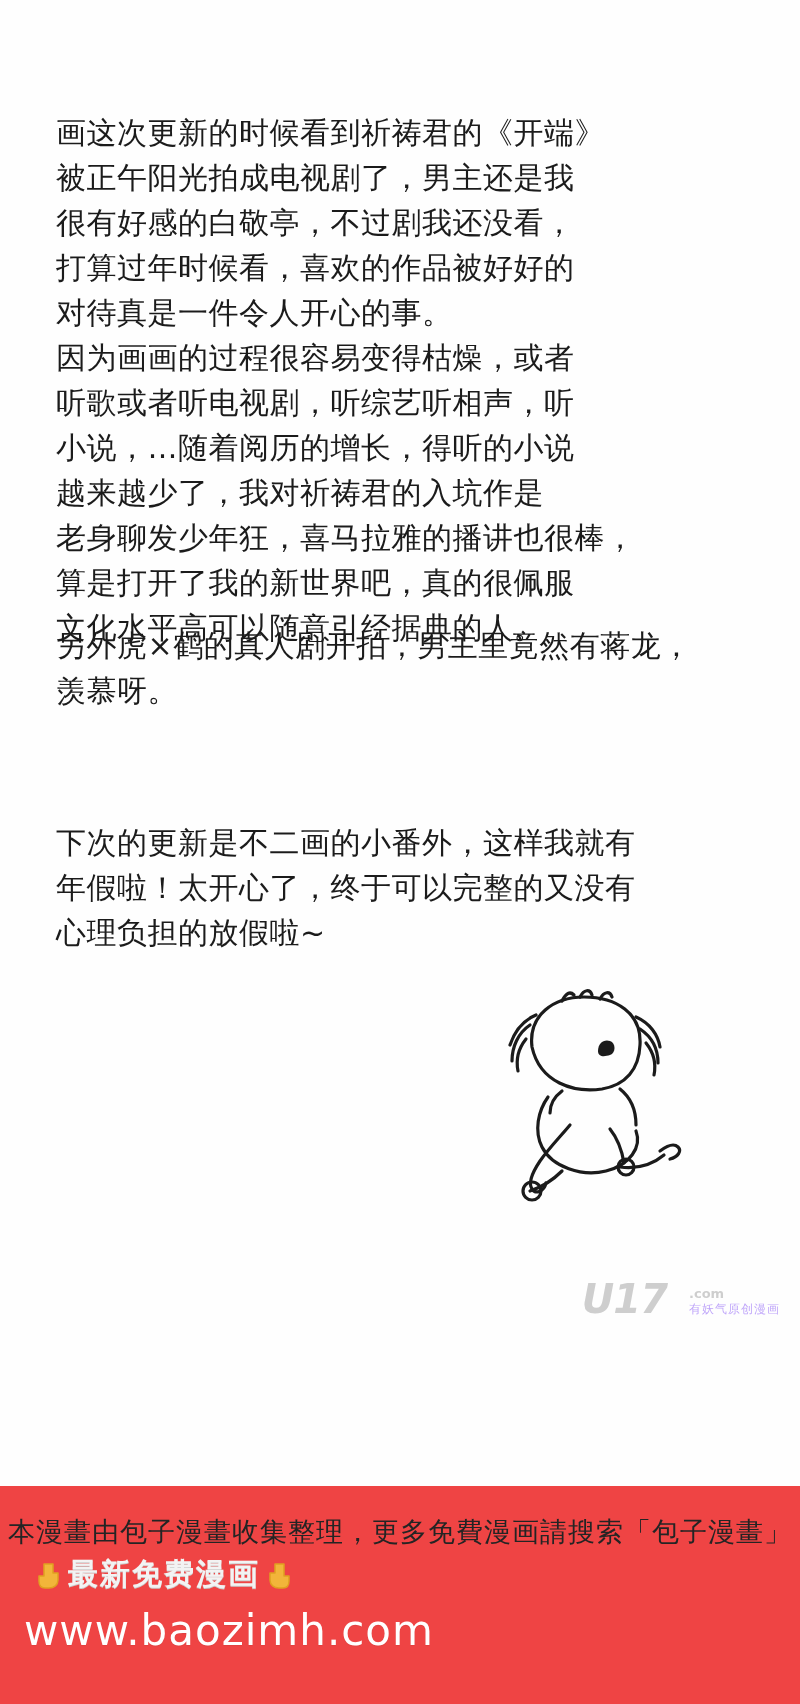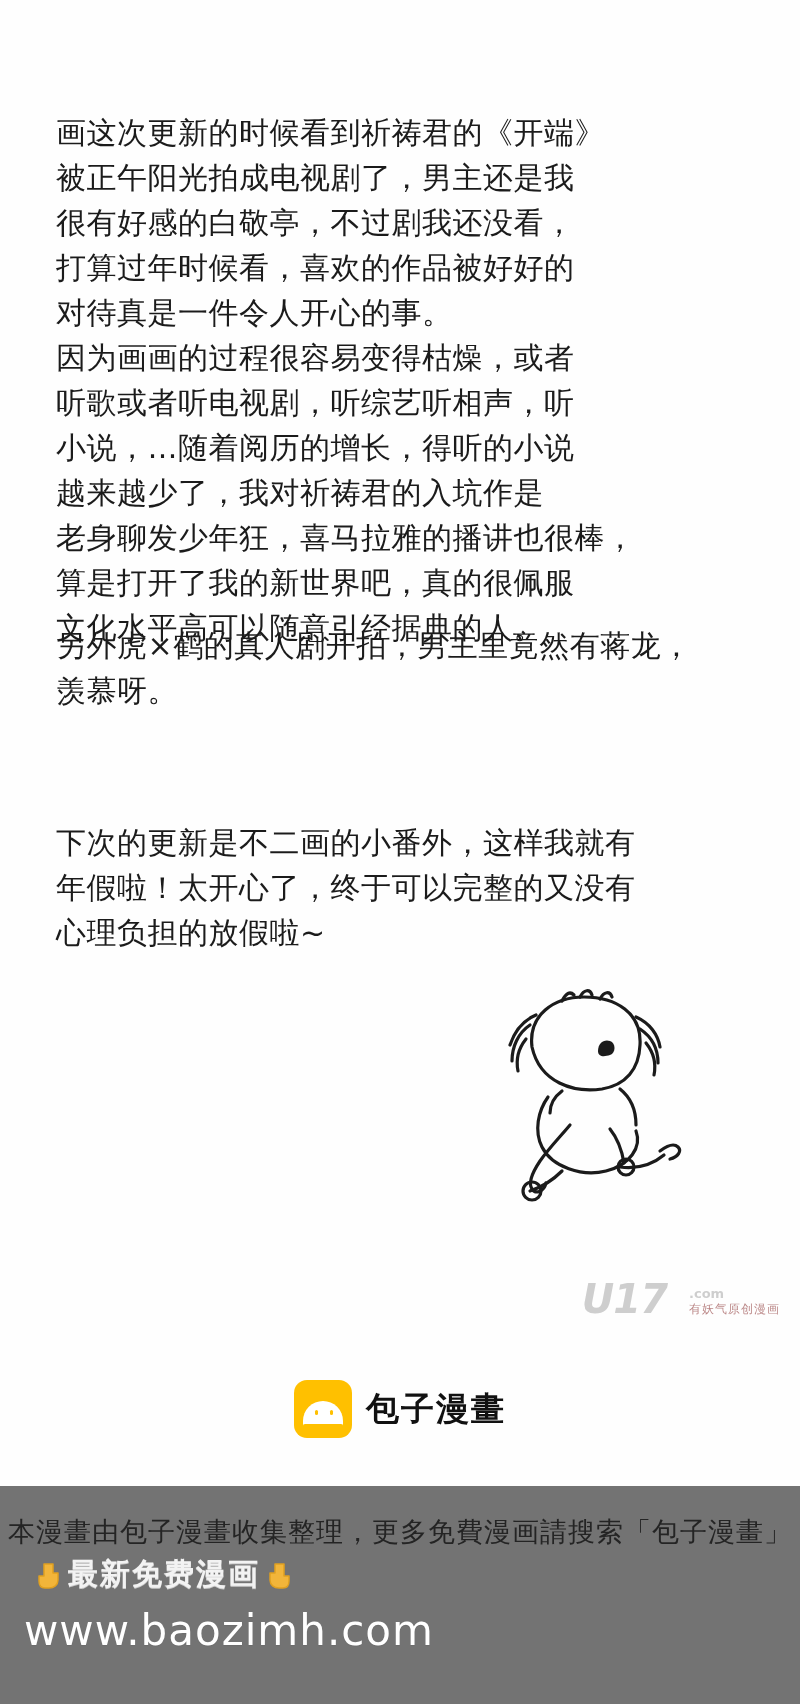--- a/index.html
+++ b/index.html
@@ -76,21 +76,21 @@
     line-height: 1;
     padding-bottom: 3px;
   }
   .u17-com {
     font-size: 13px;
     color: #a8a8a8;
     font-weight: bold;
   }
   .u17-cn {
     font-size: 12px;
-    color: #7f1d1d;
+    color: #8b5cf6;
     margin-top: 3px;
     letter-spacing: 1px;
   }
 
   
   .brand-row {
     position: absolute;
     left: 0;
     top: 1378px;
     width: 800px;
@@ -144,21 +144,21 @@
     font-family: "DejaVu Sans", "Liberation Sans", sans-serif;
   }
 
   
   .footer {
     position: absolute;
     left: 0;
     top: 1486px;
     width: 800px;
     height: 218px;
-    background: #737373;
+    background: #ef4444;
   }
   .footer-text {
     position: absolute;
     left: 0;
     top: 28px;
     width: 800px;
     text-align: center;
     font-size: 27px;
     color: #242424;
     font-family: "DejaVu Sans", "Liberation Sans", sans-serif;
@@ -255,29 +255,20 @@
   </div>
 
   <div class="u17-mark">
     <span class="u17-logo">U17</span>
     <span class="u17-right">
       <span class="u17-com">.com</span>
       <span class="u17-cn">有妖气原创漫画</span>
     </span>
   </div>
 
-  <div class="brand-row">
-    <div class="brand-logo">
-      <div class="bun-shape"></div>
-      <div class="bun-line"></div>
-      <div class="bun-eye left"></div>
-      <div class="bun-eye right"></div>
-    </div>
-    <div class="brand-name">包子漫畫</div>
-  </div>
 
   <div class="footer">
     <div class="footer-text">本漫畫由包子漫畫收集整理，更多免費漫画請搜索「包子漫畫」</div>
     <div class="footer-badge">
       <span class="hand-icon">
         <svg viewBox="0 0 26 30" width="26" height="30">
           <path d="M17 4 L17 13 L22 13 L22 20 C22 25 18 28 13 28 L9 28 C5 28 3 25 3 21 L3 16 L8 16 L8 4 Z" fill="#f2b53a" stroke="#e0a020" stroke-width="1.5" stroke-linejoin="round"></path>
         </svg>
       </span>
       <span class="badge-text">最新免费漫画</span>

